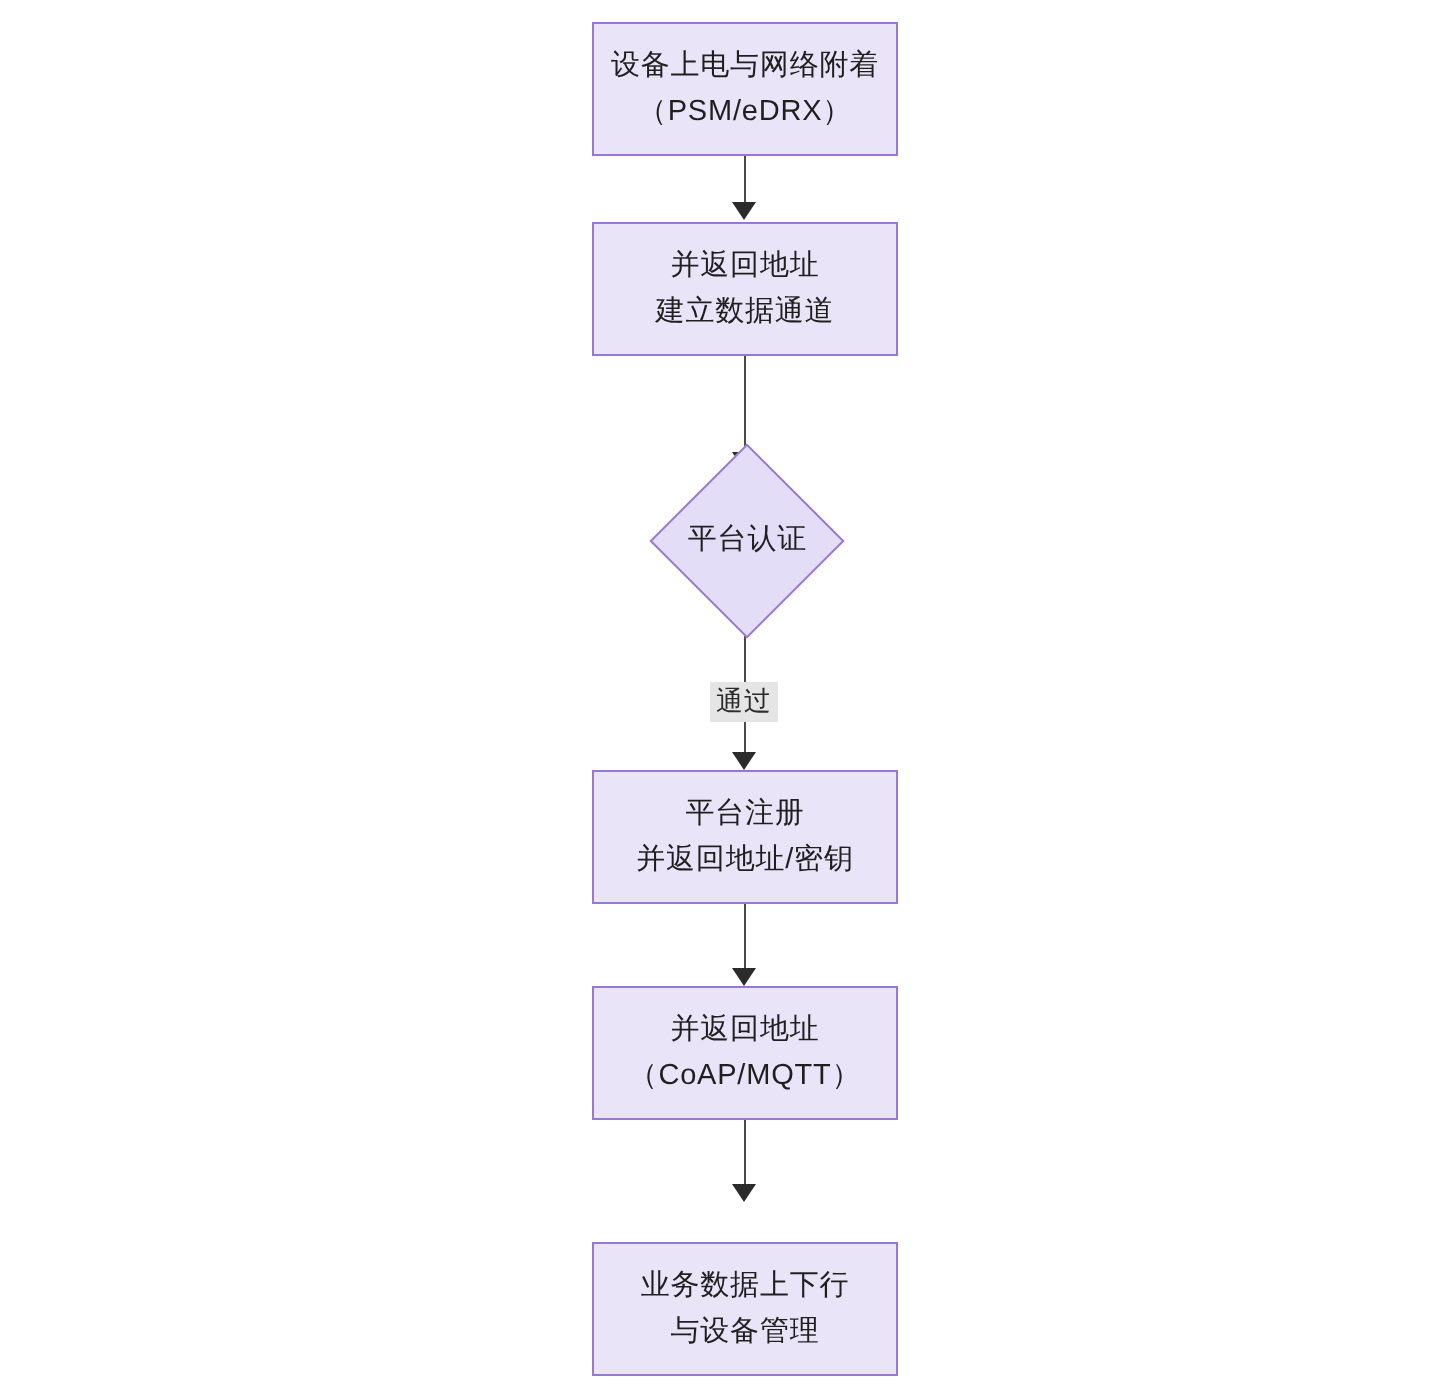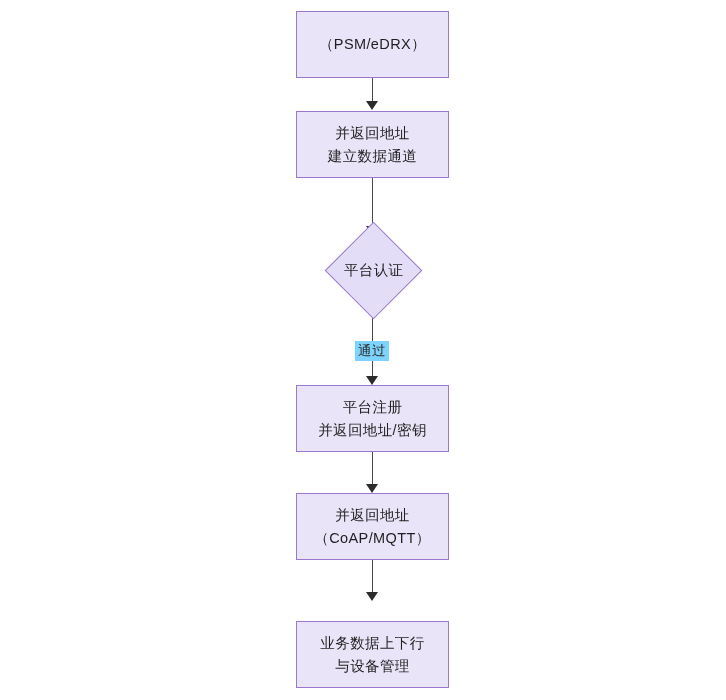--- a/index.html
+++ b/index.html
@@ -106,39 +106,40 @@
   #edge3-line { top: 318px; height: 60px; }
   #edge3-head { top: 376px; }
   #edge4-line { top: 452px; height: 33px; }
   #edge4-head { top: 484px; }
   #edge5-line { top: 560px; height: 33px; }
   #edge5-head { top: 592px; }
 
   .edge-label {
     position: absolute;
     z-index: 3;
-    background: #7dd3fc;
+    background: #e5e5e5;
     color: #2b2b2b;
     font-size: 13.5px;
     line-height: 18px;
     letter-spacing: 0.4px;
     padding: 1px 3px;
     white-space: nowrap;
   }
   #edge3-label {
     left: 355px;
     top: 341px;
   }
 </style>
 </head>
 <body>
 
 <div id="flow-canvas">
 
   <div class="node process" id="node-poweron">
+    <span class="line1">设备上电与网络附着</span>
     <span class="line2">（PSM/eDRX）</span>
   </div>
 
   <div class="edge-line" id="edge1-line"></div>
   <div class="arrow-head" id="edge1-head"></div>
 
   <div class="node process" id="node-bootstrap">
     <span class="line1">并返回地址</span>
     <span class="line2">建立数据通道</span>
   </div>

